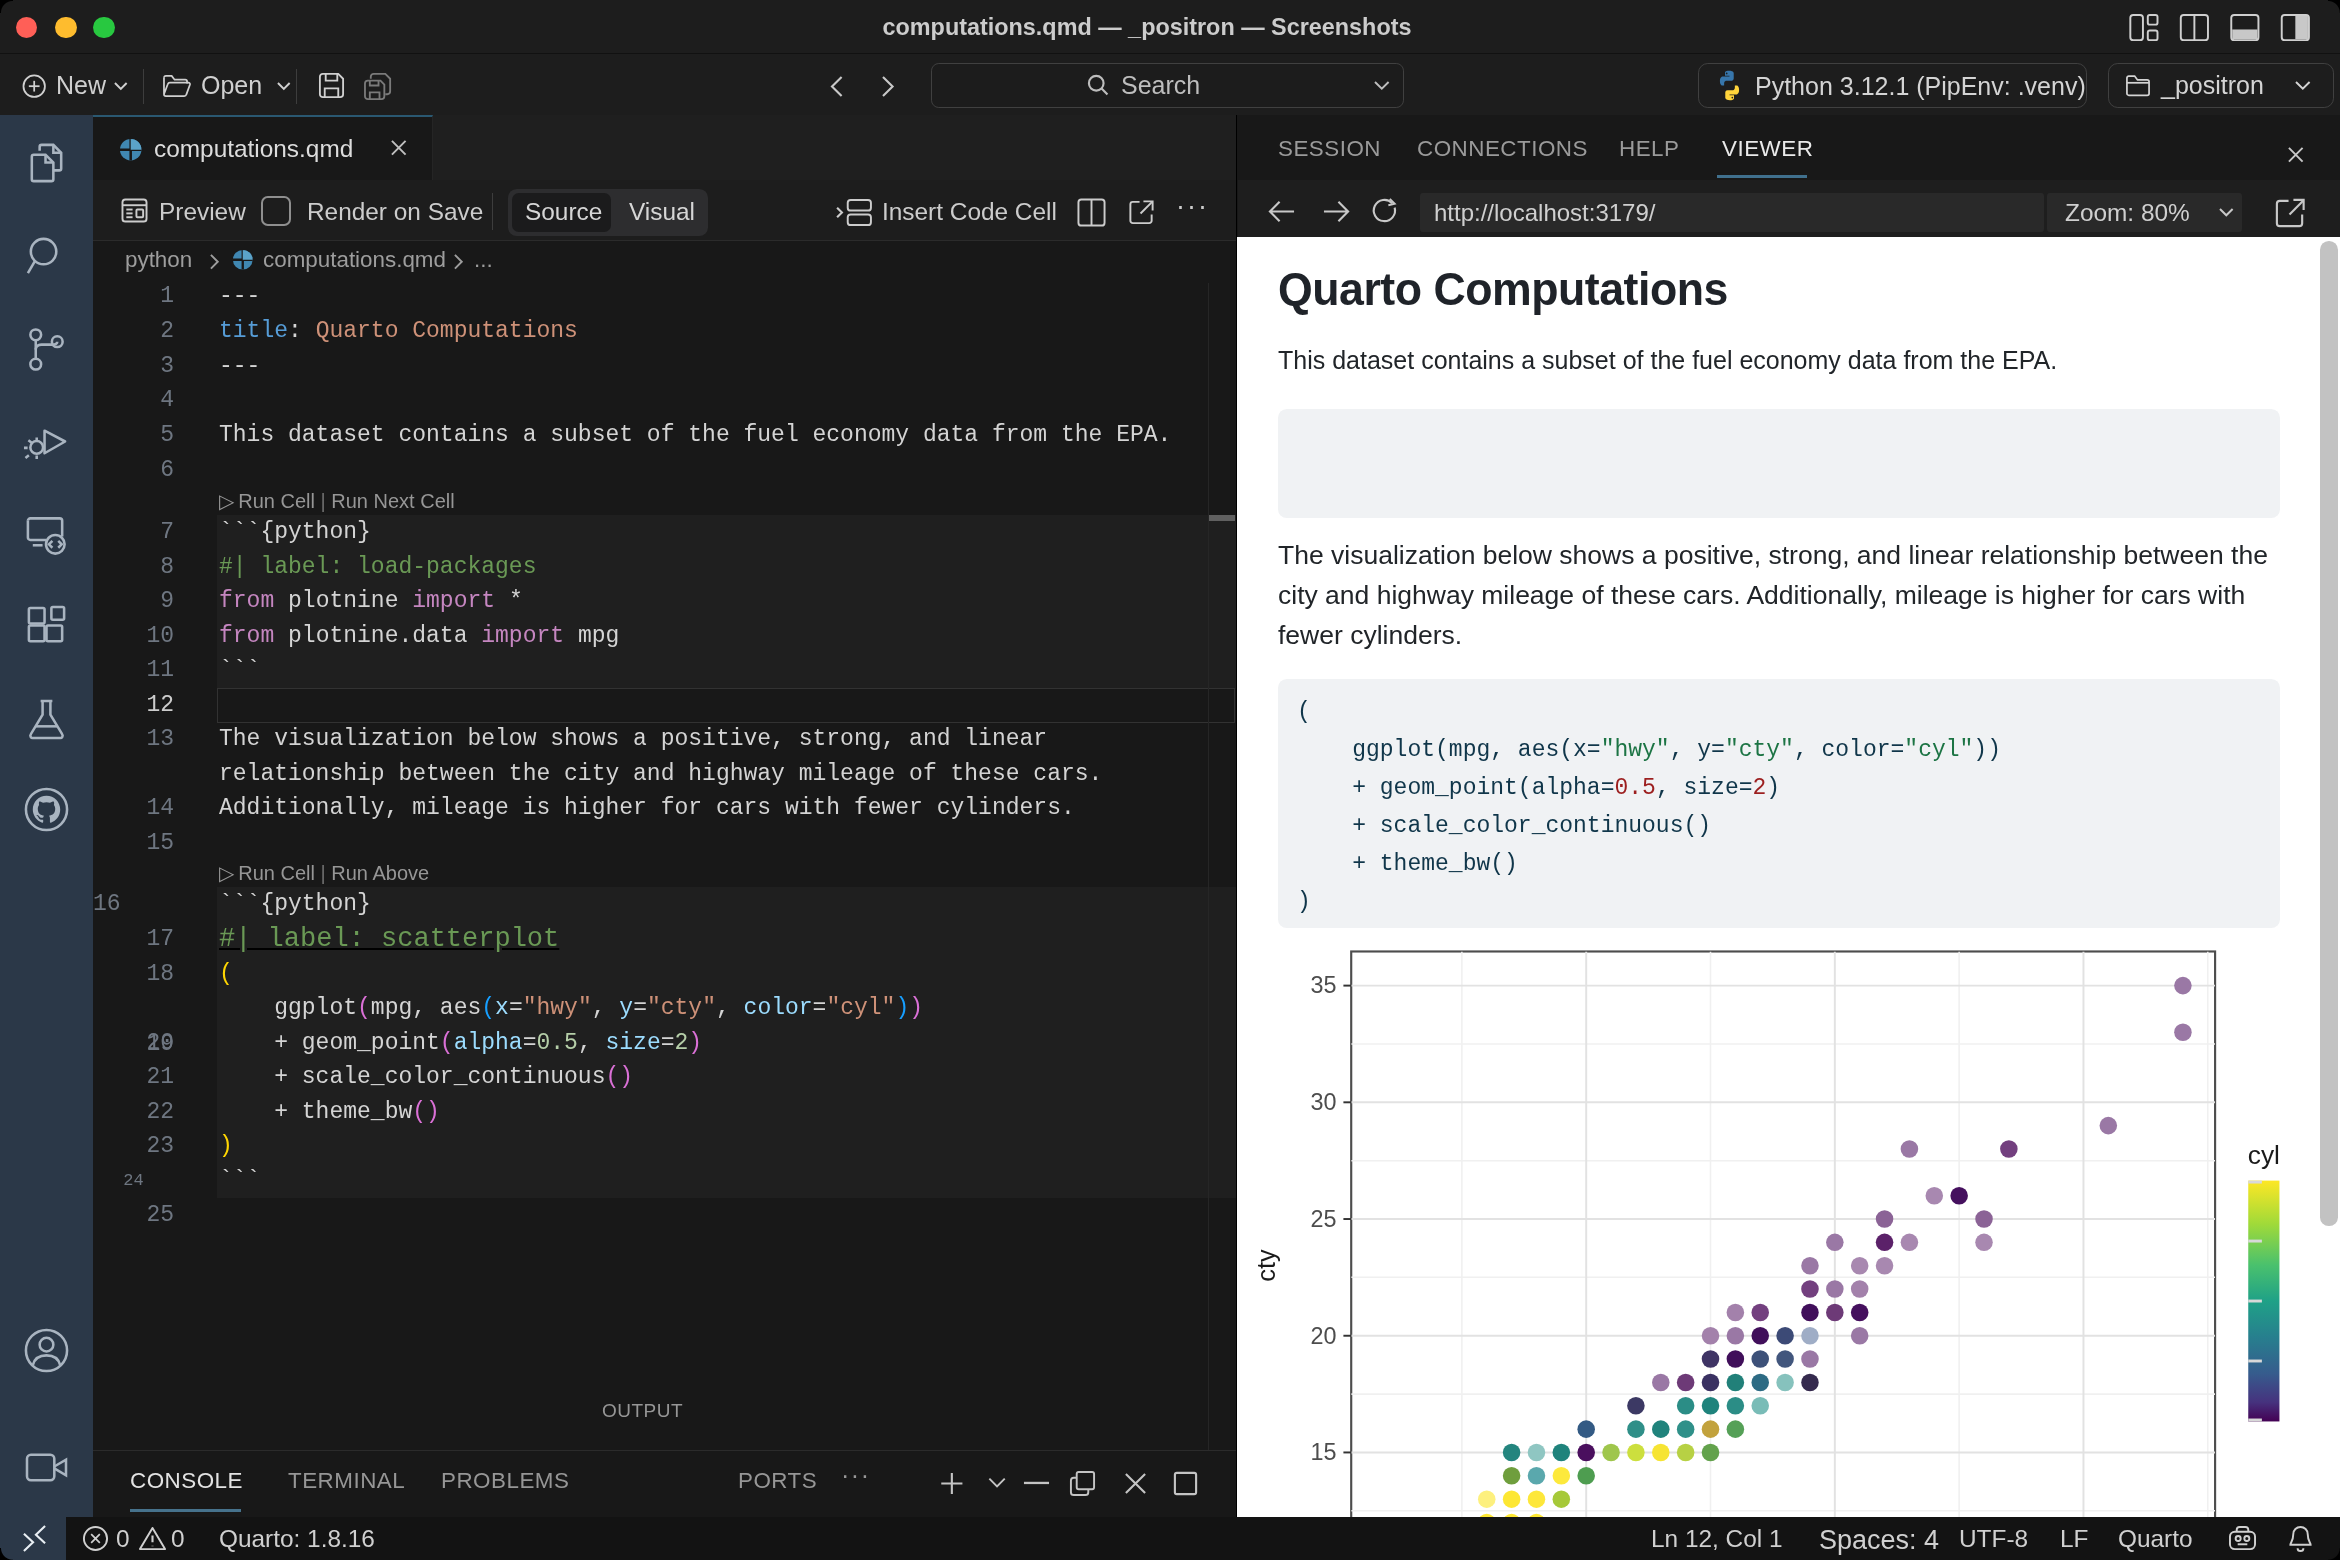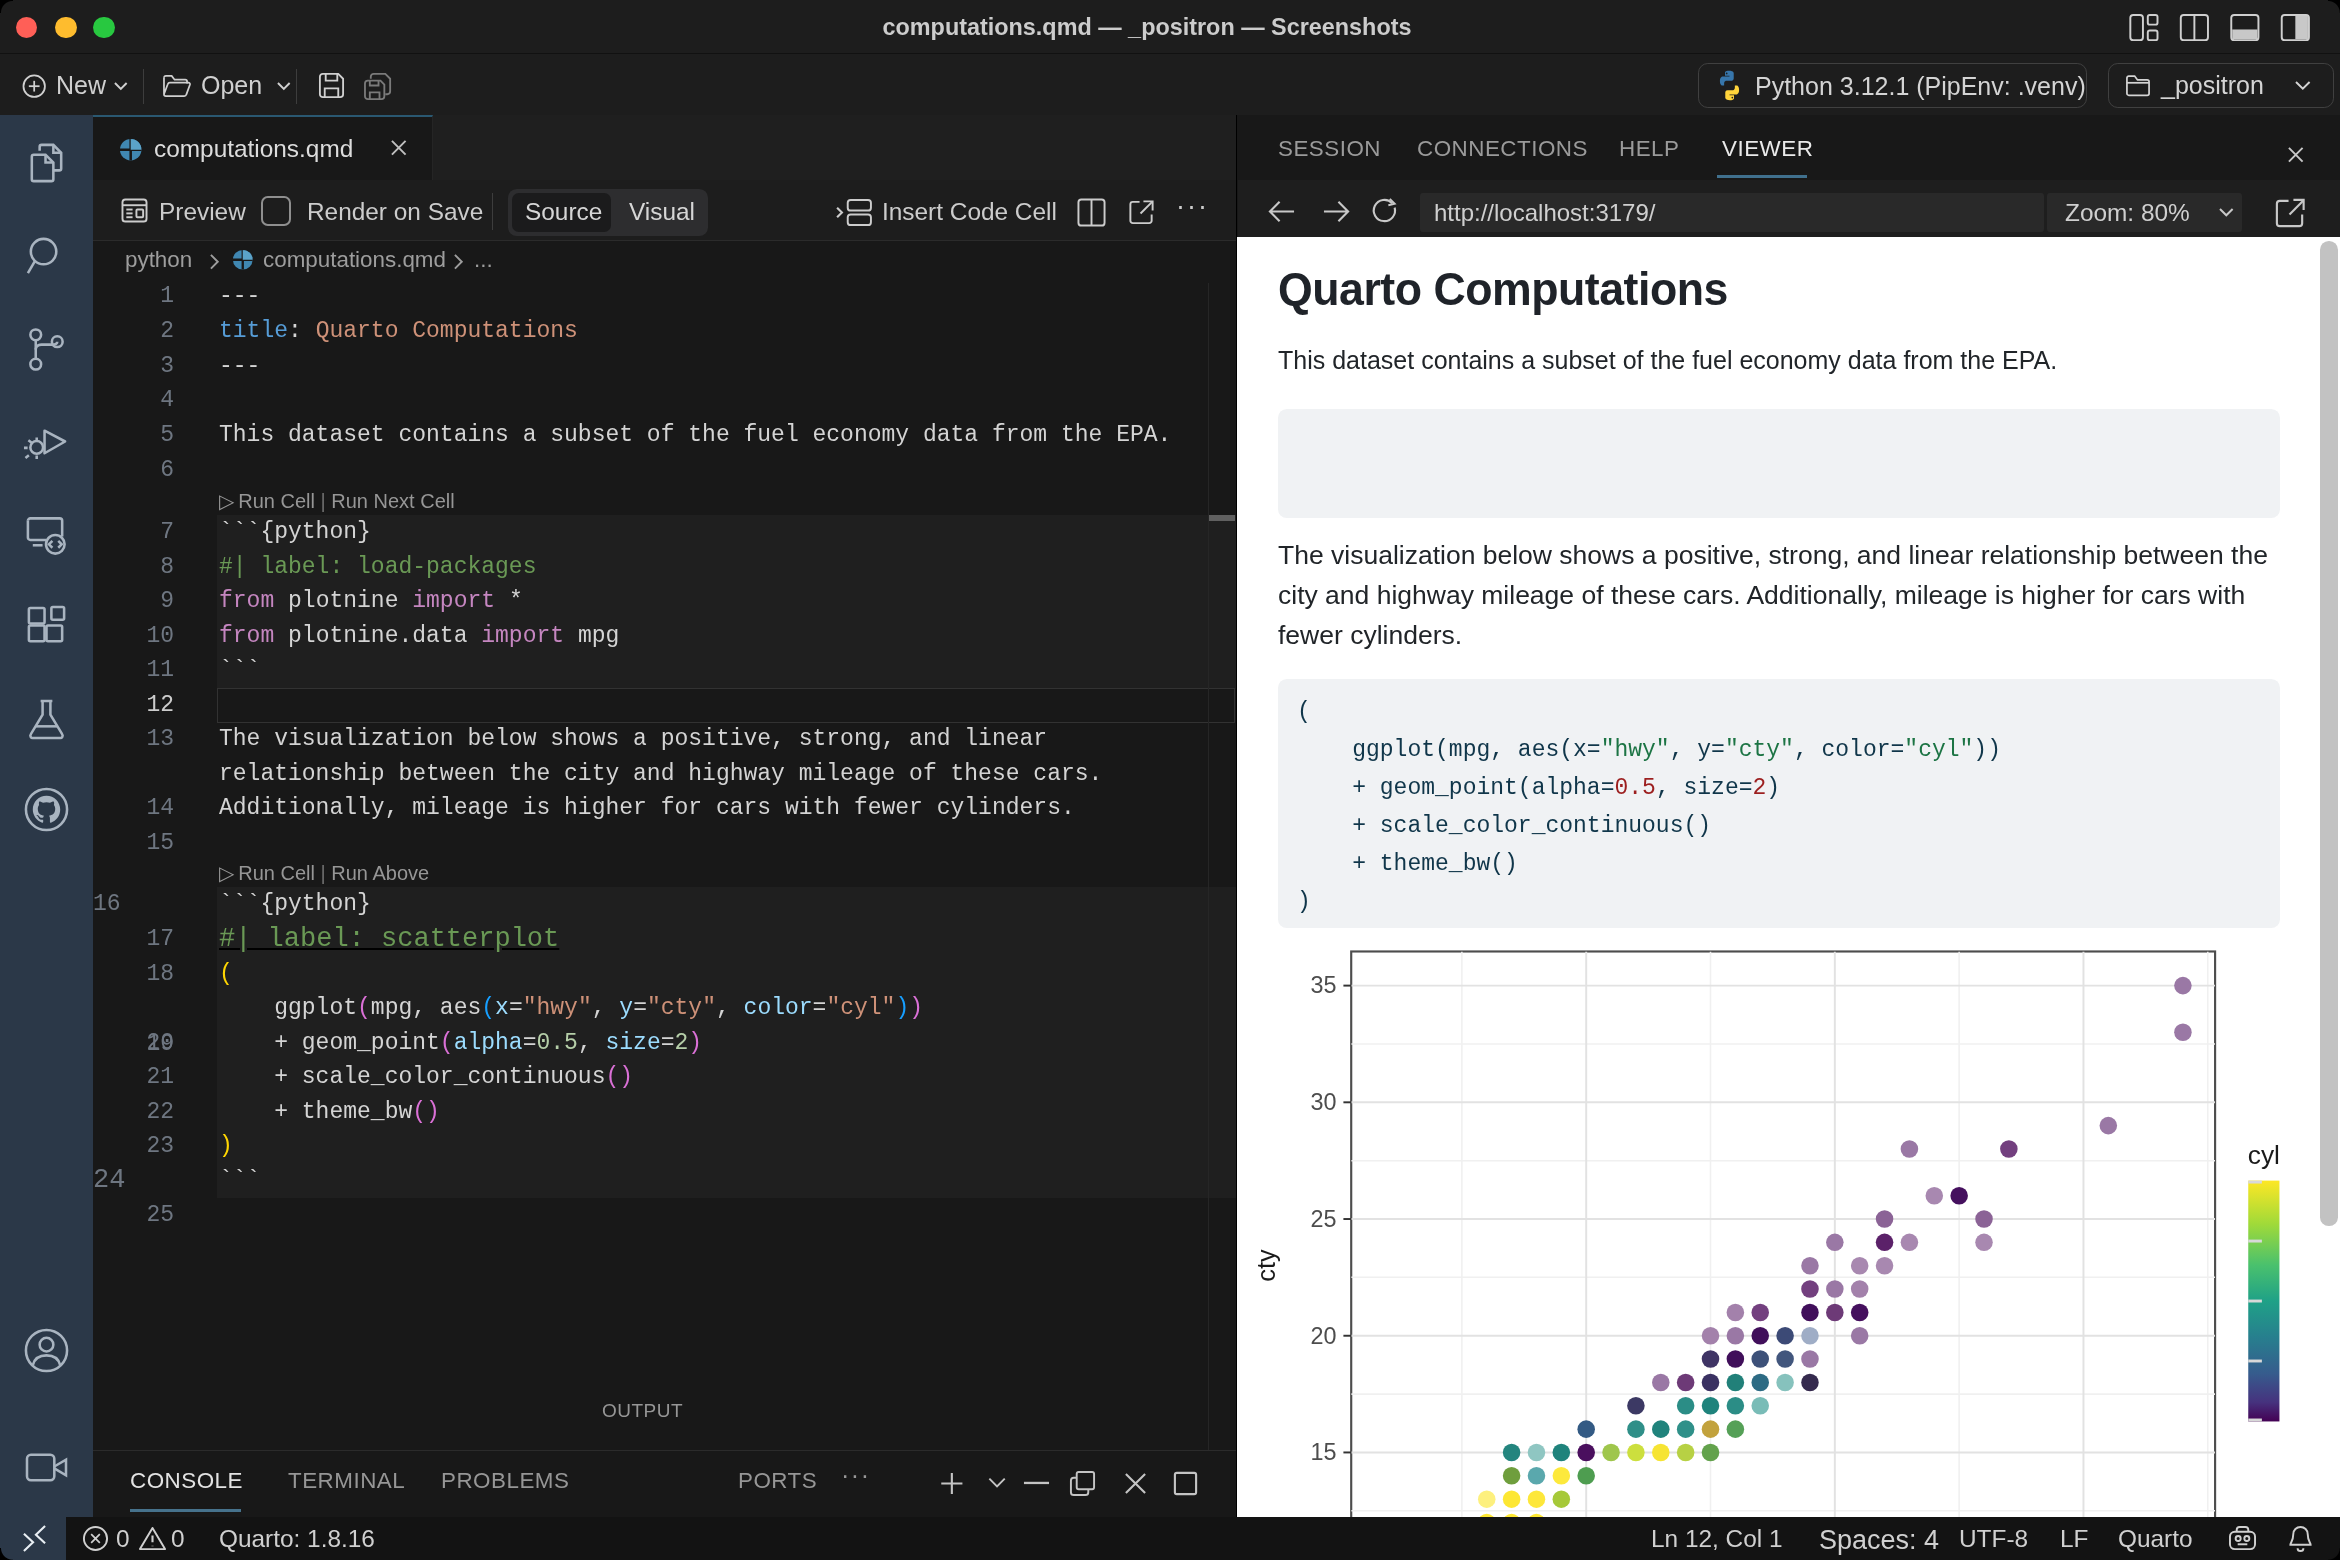--- a/index.html
+++ b/index.html
@@ -59,20 +59,37 @@
   <svg class="abs" style="left:317px;top:15.6px;" width="29" height="29" viewBox="0 0 30 30" fill="none" stroke="#d0d0d0" stroke-width="1.9">
         <path d="M3 6 a3 3 0 0 1 3-3 h16 l5 5 v16 a3 3 0 0 1 -3 3 h-18 a3 3 0 0 1 -3-3 z"></path>
         <path d="M9 3 v7 h12 v-7"></path>
         <path d="M8 27 v-9 h14 v9"></path>
       </svg>
   <svg class="abs" style="left:363px;top:15.6px;" width="33" height="31" viewBox="0 0 34 32" fill="none" stroke="#7a7a7a" stroke-width="1.9">
         <path d="M8 8 v-2 a3 3 0 0 1 3-3 h12 l5 5 v13 a3 3 0 0 1 -3 3 h-2"></path>
         <path d="M2 13 a3 3 0 0 1 3-3 h13 l4 4 v12 a3 3 0 0 1 -3 3 h-14 a3 3 0 0 1 -3-3 z"></path>
         <path d="M7 10 v5 h9 v-5"></path>
         <path d="M7 29 v-7 h10 v7"></path>
+      </svg>
+</div>
+<div class="abs" id="tb-center" style="left:0;top:55px;width:2341px;height:60px;">
+  <svg class="abs" style="left:828px;top:18.5px;" width="17.6" height="25" viewBox="0 0 18 26" fill="none" stroke="#c8c8c8" stroke-width="2.2">
+        <path d="M14 3 L4 13 L14 23"></path>
+      </svg>
+  <svg class="abs" style="left:879px;top:18.5px;" width="17.6" height="25" viewBox="0 0 18 26" fill="none" stroke="#c8c8c8" stroke-width="2.2">
+        <path d="M4 3 L14 13 L4 23"></path>
+      </svg>
+  <div class="abs" style="left:931px;top:7.8px;width:473px;height:45px;border:1.5px solid #404040;border-radius:7.8px;background:#1c1c1c;"></div>
+  <svg class="abs" style="left:1086px;top:17.6px;" width="24.4" height="24.4" viewBox="0 0 25 25" fill="none" stroke="#bdbdbd" stroke-width="2.2">
+        <circle cx="10.5" cy="10.5" r="7.5"></circle>
+        <line x1="16" y1="16" x2="22" y2="22"></line>
+      </svg>
+  <div class="abs" style="left:1121px;top:15.6px;font-size:25px;color:#bdbdbd;">Search</div>
+  <svg class="abs" style="left:1373px;top:25px;" width="17.6px" height="10.7" viewBox="0 0 18 11" fill="none" stroke="#bdbdbd" stroke-width="2">
+        <path d="M2 2 L9 9 L16 2"></path>
       </svg>
 </div>
 <div class="abs" id="tb-right" style="left:0;top:55px;width:2341px;height:60px;color:#d4d4d4;font-size:25px;">
   <div class="abs" style="left:1698px;top:7.8px;width:389px;height:45px;border:1.5px solid #404040;border-radius:9.8px;"></div>
   <svg class="abs" style="left:1714px;top:14.6px;" width="31" height="31" viewBox="0 0 110 110">
     <path fill="#3776ab" d="M54 3 C38 3 39 10 39 10 v10 h16 v3 H32 c0 0 -11 -1 -11 16 c0 17 9 16 9 16 h6 v-8 c0 0 0 -9 9 -9 h16 c0 0 9 0 9 -9 V12 c0 0 1 -9 -16 -9 z M45 9 a3 3 0 1 1 0 6 a3 3 0 0 1 0 -6 z"></path>
     <path fill="#ffd43b" d="M56 107 c16 0 15 -7 15 -7 V90 H55 v-3 h23 c0 0 11 1 11 -16 c0 -17 -9 -16 -9 -16 h-6 v8 c0 0 0 9 -9 9 H49 c0 0 -9 0 -9 9 v17 c0 0 -1 9 16 9 z M65 101 a3 3 0 1 1 0 -6 a3 3 0 0 1 0 6 z"></path>
   </svg>
   <div class="abs" style="left:1755px;top:16.6px;font-size:25px;">Python 3.12.1 (PipEnv: .venv)</div>
   <div class="abs" style="left:2108px;top:7.8px;width:226px;height:45px;border:1.5px solid #404040;border-radius:9.8px;"></div>
@@ -236,21 +253,21 @@
 <div class="abs mono" style="left:93px;top:791px;width:81px;text-align:right;font-size:23px;line-height:35px;color:#6e7681;">14</div>
 <div class="abs mono" style="left:93px;top:826px;width:81px;text-align:right;font-size:23px;line-height:35px;color:#6e7681;">15</div>
 <div class="abs mono" style="left:93px;top:887px;width:81px;font-size:23px;line-height:35px;color:#6e7681;">16</div>
 <div class="abs mono" style="left:93px;top:922px;width:81px;text-align:right;font-size:23px;line-height:35px;color:#6e7681;">17</div>
 <div class="abs mono" style="left:93px;top:957px;width:81px;text-align:right;font-size:23px;line-height:35px;color:#6e7681;">18</div>
 <div class="abs mono" style="left:93px;top:991px;width:81px;text-align:right;font-size:23px;line-height:35px;color:#6e7681;margin-top:36px;">19</div>
 <div class="abs mono" style="left:93px;top:1026px;width:81px;text-align:right;font-size:23px;line-height:35px;color:#6e7681;">20</div>
 <div class="abs mono" style="left:93px;top:1060px;width:81px;text-align:right;font-size:23px;line-height:35px;color:#6e7681;">21</div>
 <div class="abs mono" style="left:93px;top:1095px;width:81px;text-align:right;font-size:23px;line-height:35px;color:#6e7681;">22</div>
 <div class="abs mono" style="left:93px;top:1129px;width:81px;text-align:right;font-size:23px;line-height:35px;color:#6e7681;">23</div>
-<div class="abs mono" style="left:93px;top:1163px;width:81px;text-align:left;font-size:27px;line-height:35px;color:#6e7681;">24</div>
+<div class="abs mono" style="left:93px;top:1163px;width:81px;text-align:center;font-size:17px;line-height:35px;color:#6e7681;">24</div>
 <div class="abs mono" style="left:93px;top:1198px;width:81px;text-align:right;font-size:23px;line-height:35px;color:#6e7681;">25</div>
 <div class="abs mono" style="left:219px;top:279px;font-size:23px;line-height:35px;white-space:pre;"><span style="color:#d4d4d4">---</span></div>
 <div class="abs mono" style="left:219px;top:314px;font-size:23px;line-height:35px;white-space:pre;"><span style="color:#569cd6">title</span><span style="color:#d4d4d4">: </span><span style="color:#ce9178">Quarto Computations</span></div>
 <div class="abs mono" style="left:219px;top:349px;font-size:23px;line-height:35px;white-space:pre;"><span style="color:#d4d4d4">---</span></div>
 <div class="abs mono" style="left:219px;top:418px;font-size:23px;line-height:35px;white-space:pre;"><span style="color:#d4d4d4">This dataset contains a subset of the fuel economy data from the EPA.</span></div>
 <div class="abs mono" style="left:219px;top:515px;font-size:23px;line-height:35px;white-space:pre;"><span style="color:#d4d4d4">```{python}</span></div>
 <div class="abs mono" style="left:219px;top:550px;font-size:23px;line-height:35px;white-space:pre;"><span style="color:#6A9955">#| label: load-packages</span></div>
 <div class="abs mono" style="left:219px;top:584px;font-size:23px;line-height:35px;white-space:pre;"><span style="color:#C586C0">from</span><span style="color:#d4d4d4"> plotnine </span><span style="color:#C586C0">import</span><span style="color:#d4d4d4"> *</span></div>
 <div class="abs mono" style="left:219px;top:619px;font-size:23px;line-height:35px;white-space:pre;"><span style="color:#C586C0">from</span><span style="color:#d4d4d4"> plotnine.data </span><span style="color:#C586C0">import</span><span style="color:#d4d4d4"> mpg</span></div>
 <div class="abs mono" style="left:219px;top:653px;font-size:23px;line-height:35px;white-space:pre;"><span style="color:#d4d4d4">```</span></div>

